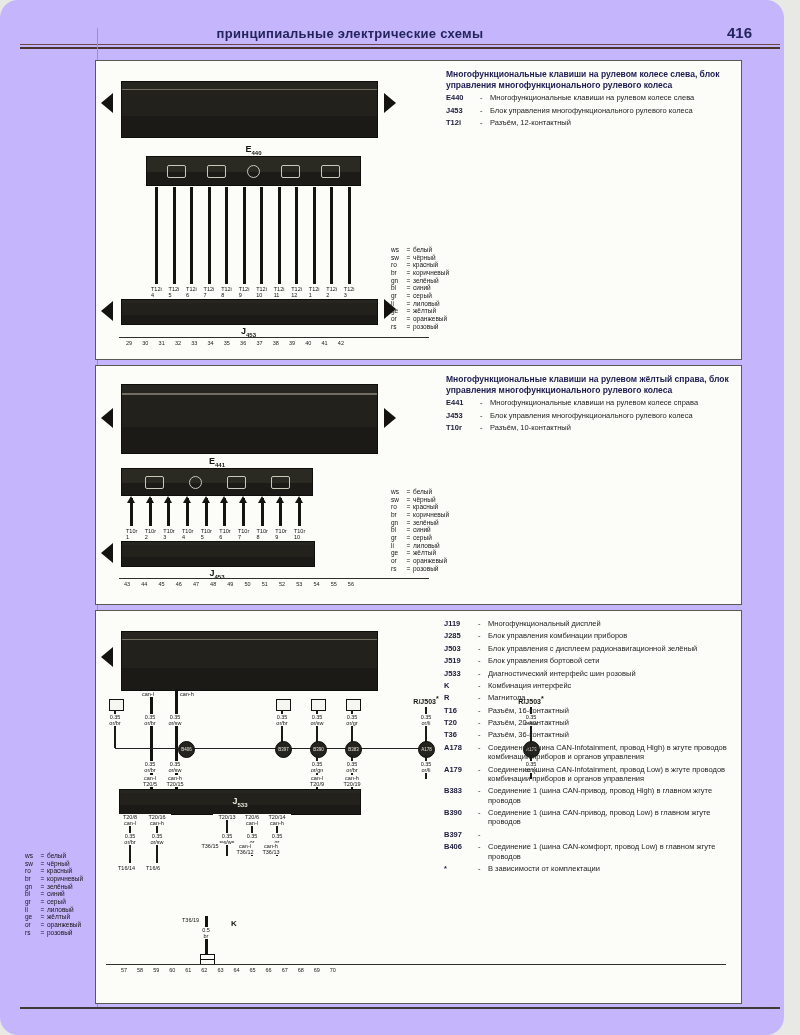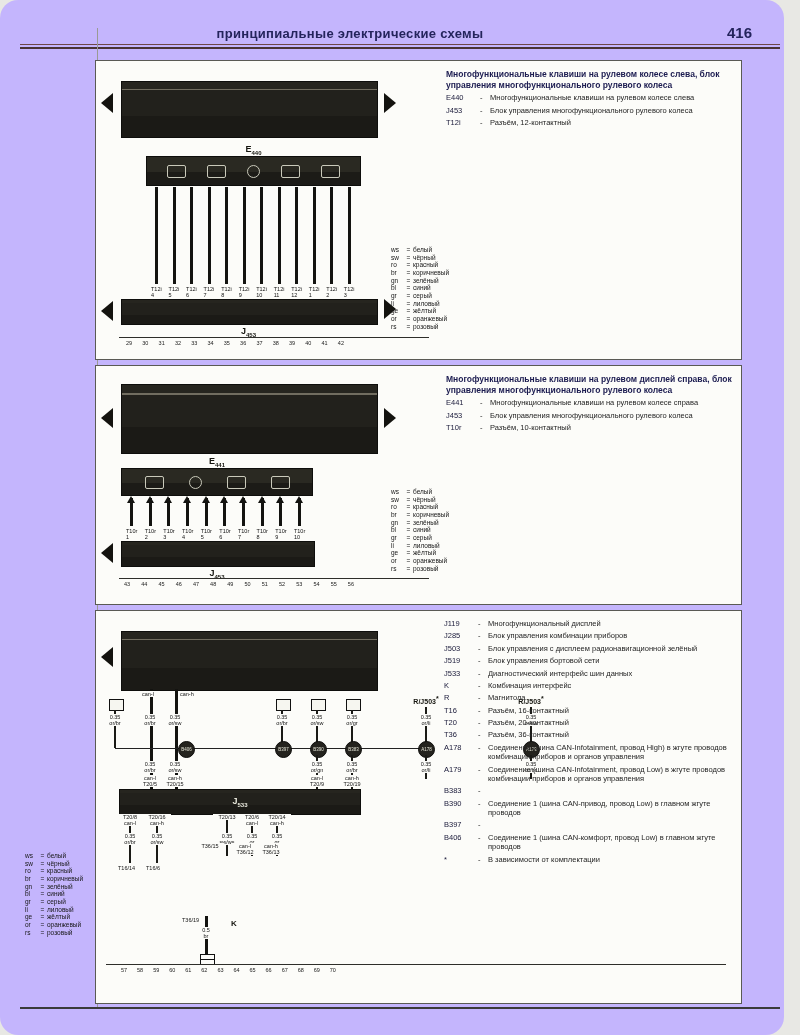--- a/index.html
+++ b/index.html
@@ -43,21 +43,21 @@
   .tracks{position:absolute;display:flex;justify-content:space-between;font-size:5.5px;color:#222;}
 
   .color-legend{position:absolute;font-size:6.5px;line-height:1.18;color:#161616;}
   .clrow{display:flex;white-space:nowrap;}
   .clrow .c{width:13px;}
   .clrow .e{width:9px;text-align:center;}
 
   .info{position:absolute;width:292px;}
   .info-title{font-size:8.5px;font-weight:bold;color:#1c1c50;line-height:1.25;margin-bottom:3px;}
   .info-list .irow{display:flex;font-size:7.5px;line-height:1.25;margin-bottom:3px;color:#242424;}
-  .irow .term{width:34px;flex:none;font-weight:normal;color:#20203f;}
+  .irow .term{width:34px;flex:none;font-weight:bold;color:#20203f;}
   .irow .d{width:10px;flex:none;text-align:left;}
   .irow .desc{flex:1;}
 
   
   .thinwire{position:absolute;width:3px;background:#131310;}
   .hairwire{position:absolute;width:2px;background:#1a1a16;}
   .busline{position:absolute;height:1px;background:#222;}
   .topbox{position:absolute;width:13px;height:10px;border:1.5px solid #111;background:#f6f6f0;}
   .rj{position:absolute;width:52px;text-align:center;font-size:7px;font-weight:bold;color:#15150f;}
   .rj sup{font-size:7px;}
@@ -456,21 +456,21 @@
           <span>оранжевый</span>
       </div>
         <div class="clrow">
         <span class="c">rs</span>
           <span class="e">=</span>
           <span>розовый</span>
       </div>
       </div>
 
     <div class="info" style="left:350px;top:8px;">
-      <div class="info-title">Многофункциональные клавиши на рулевом дисплей справа, блок управления многофункционального рулевого колеса</div>
+      <div class="info-title">Многофункциональные клавиши на рулевом жёлтый справа, блок управления многофункционального рулевого колеса</div>
       <div class="info-list">
           <div class="irow">
           <span class="term">E441</span>
           <span class="d">-</span>
           <span class="desc">Многофункциональные клавиши на рулевом колесе справа</span>
         </div>
           <div class="irow">
           <span class="term">J453</span>
           <span class="d">-</span>
           <span class="desc">Блок управления многофункционального рулевого колеса</span>
@@ -738,21 +738,21 @@
           <span class="desc">Блок управления с дисплеем радионавигационной зелёный</span>
         </div>
           <div class="irow">
           <span class="term">J519</span>
           <span class="d">-</span>
           <span class="desc">Блок управления бортовой сети</span>
         </div>
           <div class="irow">
           <span class="term">J533</span>
           <span class="d">-</span>
-          <span class="desc">Диагностический интерфейс шин данных</span>
+          <span class="desc">Диагностический интерфейс шин розовый</span>
         </div>
           <div class="irow">
           <span class="term">K</span>
           <span class="d">-</span>
           <span class="desc">Комбинация интерфейс</span>
         </div>
           <div class="irow">
           <span class="term">R</span>
           <span class="d">-</span>
           <span class="desc">Магнитола</span>
@@ -778,20 +778,21 @@
           <span class="desc">Соединение (шина CAN-Infotainment, провод High) в жгуте проводов комбинации приборов и органов управления</span>
         </div>
           <div class="irow">
           <span class="term">A179</span>
           <span class="d">-</span>
           <span class="desc">Соединение (шина CAN-Infotainment, провод Low) в жгуте проводов комбинации приборов и органов управления</span>
         </div>
           <div class="irow">
           <span class="term">B383</span>
           <span class="d">-</span>
+          <span class="desc">Соединение 1 (шина CAN-привод, провод High) в главном жгуте проводов</span>
         </div>
           <div class="irow">
           <span class="term">B390</span>
           <span class="d">-</span>
           <span class="desc">Соединение 1 (шина CAN-привод, провод Low) в главном жгуте проводов</span>
         </div>
           <div class="irow">
           <span class="term">B397</span>
           <span class="d">-</span>
         </div>

